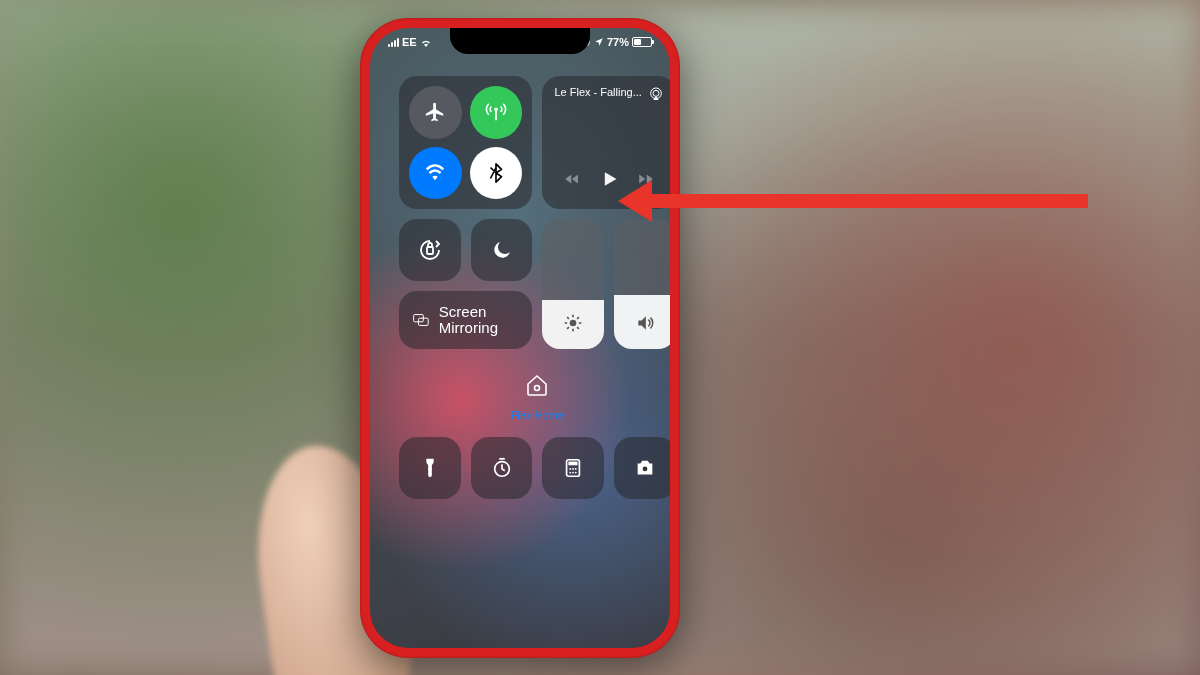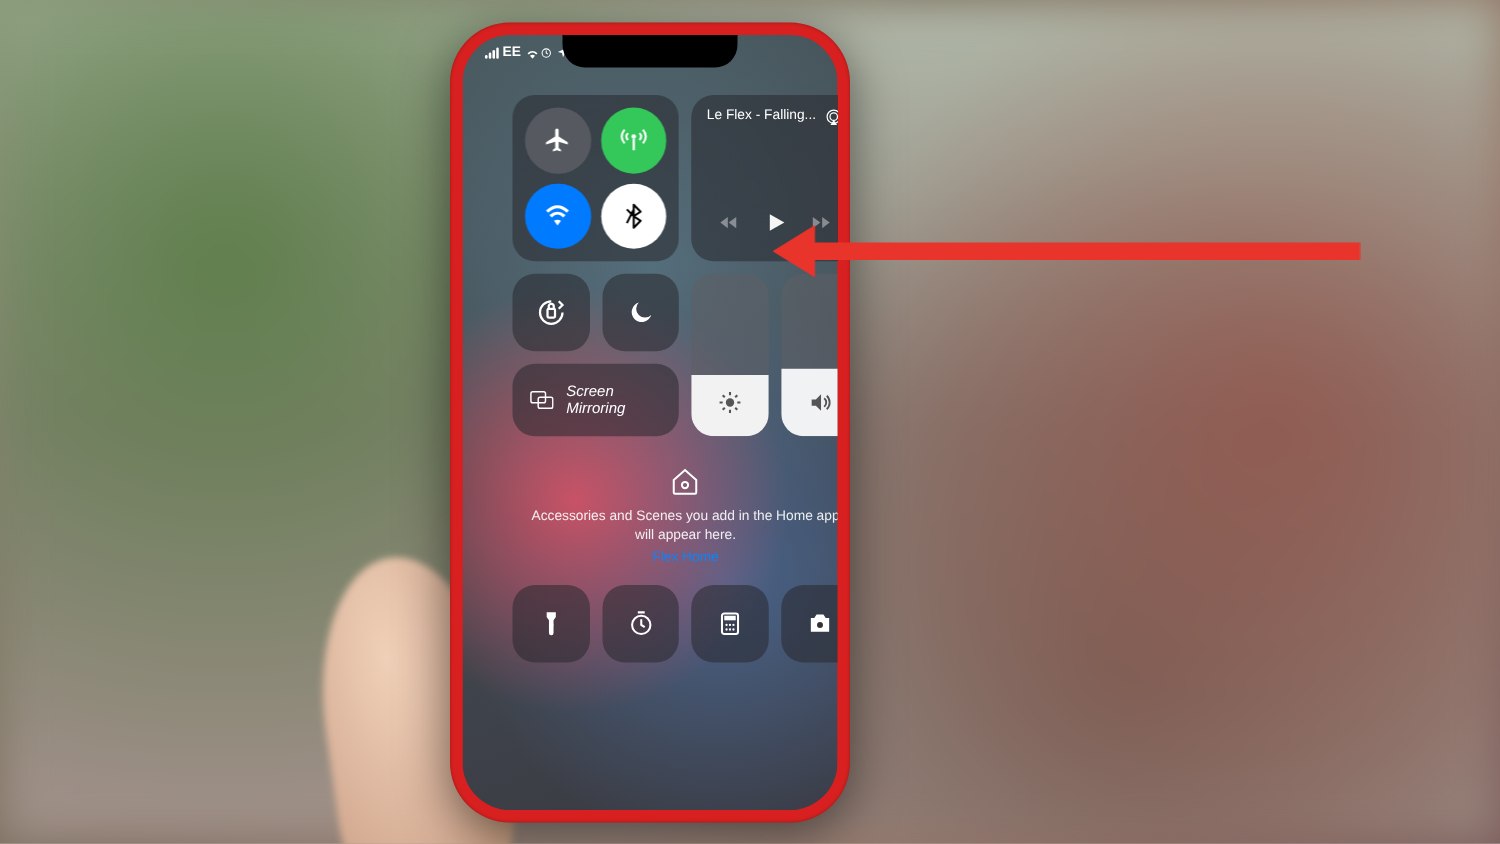--- a/index.html
+++ b/index.html
@@ -65,21 +65,21 @@
       height: 26px;
       background: #000;
       border-radius: 0 0 18px 18px;
       z-index: 10;
     }
     .status-bar {
       position: absolute;
       top: 8px;
       width: 100%;
       display: flex;
-      justify-content: flex-start;
+      justify-content: space-between;
       padding: 0 18px;
       font-size: 11px;
       font-weight: 600;
       z-index: 9;
     }
     .status-left, .status-right { display: flex; align-items: center; gap: 3px; }
     .signal-bars { display: inline-flex; align-items: flex-end; gap: 1px; }
     .signal-bars span { width: 2px; background: #fff; border-radius: 1px; }
     .b1 { height: 3px; } .b2 { height: 5px; } .b3 { height: 7px; } .b4 { height: 9px; }
     .wifi-icon { width: 12px; height: 9px; }
@@ -95,21 +95,20 @@
 
     .cc {
       position: absolute;
       top: 48px;
       left: 0;
       right: 0;
       padding: 0 29px;
       display: grid;
       grid-template-columns: 1fr 1fr 1fr;
       gap: 10px;
-      margin-left: 11px;
     }
     .tile {
       background: rgba(40,40,45,0.55);
       backdrop-filter: blur(20px);
       border-radius: 18px;
     }
     .connectivity {
       aspect-ratio: 1;
       display: grid;
       grid-template-columns: 1fr 1fr;
@@ -173,21 +172,21 @@
       grid-column: 1;
       height: 58px;
       border-radius: 18px;
       background: rgba(40,40,45,0.55);
       display: flex;
       align-items: center;
       gap: 10px;
       padding: 0 14px;
       cursor: pointer;
     }
-    .mirror-text { font-size: 12px; line-height: 1.1; font-style: italic; }
+    .mirror-text { font-size: 15px; line-height: 1.1; }
 
     .sliders {
       grid-column: 2;
       grid-row: 2 / span 2;
       display: grid;
       grid-template-columns: 1fr 1fr;
       gap: 10px;
     }
     .slider {
       border-radius: 18px;
@@ -394,21 +393,20 @@
         <div class="mirror-text">Screen Mirroring</div>
       </div>
 
       <div class="home-section">
         <span class="home-icon">
           <svg width="24" height="24" viewBox="0 0 24 24">
               <path d="M3 11l9-8 9 8v10a1 1 0 0 1-1 1H4a1 1 0 0 1-1-1V11z" fill="none" stroke="#fff" stroke-width="1.6"></path>
               <circle cx="12" cy="15" r="2.5" fill="none" stroke="#fff" stroke-width="1.6"></circle>
             </svg>
         </span>
-        <div class="home-text">Accessories and Scenes you add in the Home app will appear here.</div>
         <div class="home-link">Flex Home</div>
       </div>
 
       <div class="bottom-row">
         <div class="sq">
           <svg viewBox="0 0 24 24">
               <path d="M8 2h8v4l-2 3v11a2 2 0 0 1-4 0V9L8 6V2z" fill="#fff" stroke="none"></path>
               <circle cx="12" cy="13" r="1" fill="#333"></circle>
             </svg>
         </div>

